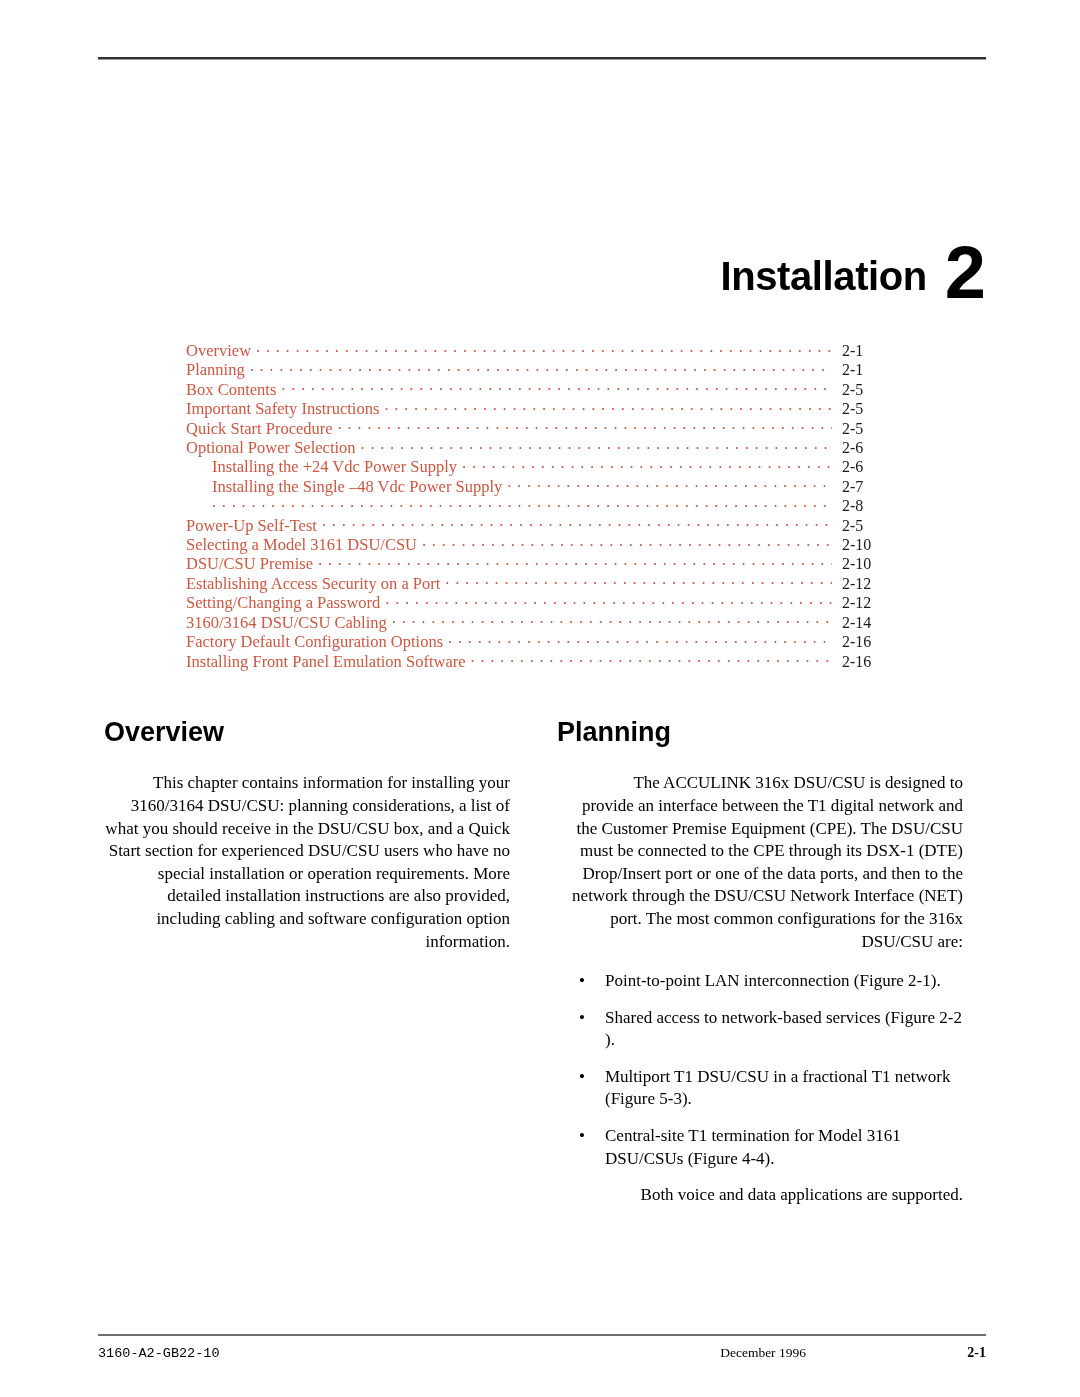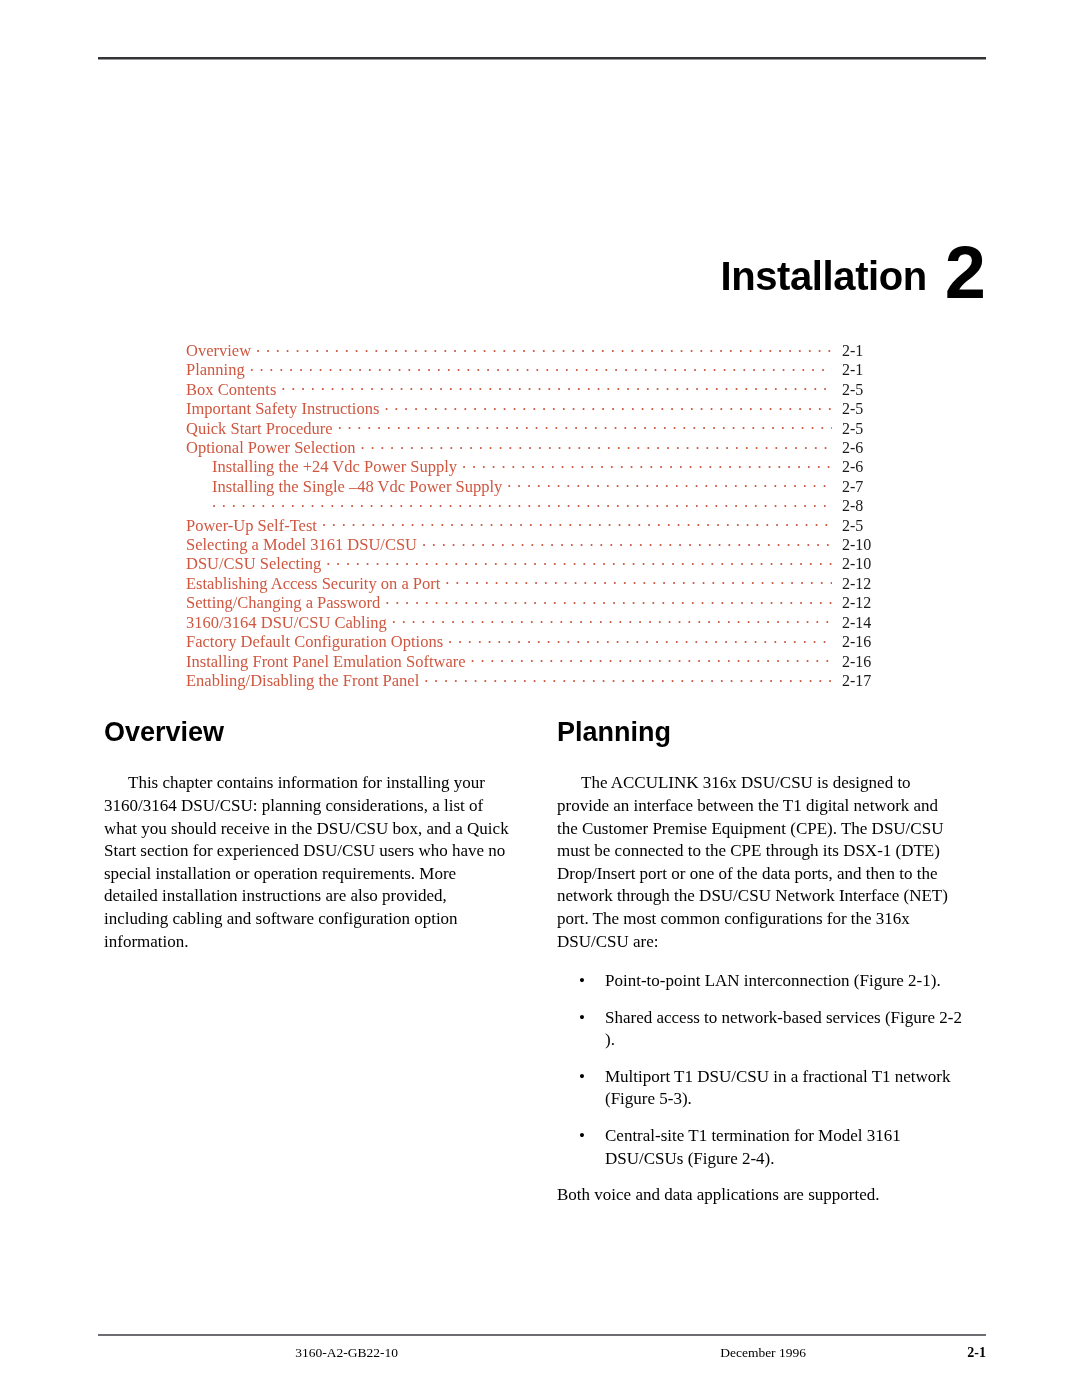--- a/index.html
+++ b/index.html
@@ -133,21 +133,21 @@
     font-size: 27px;
     line-height: 1.05;
     color: #000;
     margin: 0 0 26px 0;
   }
 
   p.body {
     margin: 0 0 17px 0;
     font-size: 17px;
     line-height: 22.6px;
-    text-align: left;
+    text-align: right;
     color: #000;
   }
   p.body.indent {
     text-indent: 24px;
   }
   .italic {
     font-style: italic;
   }
 
   ul.bullets {
@@ -184,21 +184,22 @@
     left: 98px;
     top: 1345px;
     width: 888px;
     display: flex;
     align-items: baseline;
     font-size: 13.5px;
   }
   .footer-doc-id {
     flex: 0 0 auto;
     width: 300px;
-    text-align: right;
+    text-align: left;
+    font-family: Liberation Mono, monospace;
   }
   .footer-date {
     flex: 1 1 auto;
     text-align: right;
     padding-right: 60px;
   }
   .footer-page {
     flex: 0 0 auto;
     width: 120px;
     text-align: right;
@@ -267,21 +268,21 @@
         <span class="toc-label">Power-Up Self-Test</span>
         <span class="toc-leader"></span>
         <span class="toc-page">2-5</span>
       </div>
       <div class="toc-entry">
         <span class="toc-label">Selecting a Model 3161 DSU/CSU</span>
         <span class="toc-leader"></span>
         <span class="toc-page">2-10</span>
       </div>
       <div class="toc-entry">
-        <span class="toc-label">DSU/CSU Selecting</span>
+        <span class="toc-label">DSU/CSU Premise</span>
         <span class="toc-leader"></span>
         <span class="toc-page">2-10</span>
       </div>
       <div class="toc-entry">
         <span class="toc-label">Establishing Access Security on a Port</span>
         <span class="toc-leader"></span>
         <span class="toc-page">2-12</span>
       </div>
       <div class="toc-entry">
         <span class="toc-label">Setting/Changing a Password</span>
@@ -295,43 +296,38 @@
       </div>
       <div class="toc-entry">
         <span class="toc-label">Factory Default Configuration Options</span>
         <span class="toc-leader"></span>
         <span class="toc-page">2-16</span>
       </div>
       <div class="toc-entry">
         <span class="toc-label">Installing Front Panel Emulation Software</span>
         <span class="toc-leader"></span>
         <span class="toc-page">2-16</span>
-      </div>
-      <div class="toc-entry">
-        <span class="toc-label">Enabling/Disabling the Front Panel</span>
-        <span class="toc-leader"></span>
-        <span class="toc-page">2-17</span>
       </div>
     </div>
 
   <div class="columns">
 
     <div class="col col-left">
       <h2 class="section-heading">Overview</h2>
       <p class="body indent">This chapter contains information for installing your 3160/3164 DSU/CSU: planning considerations, a list of what you should receive in the DSU/CSU box, and a Quick Start section for experienced DSU/CSU users who have no special installation or operation requirements. More detailed installation instructions are also provided, including cabling and software configuration option information.</p>
     </div>
 
     <div class="col col-right">
       <h2 class="section-heading">Planning</h2>
       <p class="body indent">The ACCULINK 316x DSU/CSU is designed to provide an interface between the T1 digital network and the Customer Premise Equipment (CPE). The DSU/CSU must be connected to the CPE through its DSX-1 (DTE) Drop/Insert port or one of the data ports, and then to the network through the DSU/CSU Network Interface (NET) port. The most common configurations for the 316x DSU/CSU are:</p>
       <ul class="bullets" id="planning-bullets">
           <li><span class="bullet-dot">•</span><span>Point-to-point LAN interconnection (Figure 2-1).</span></li>
           <li><span class="bullet-dot">•</span><span>Shared access to network-based services (Figure 2-2 ).</span></li>
           <li><span class="bullet-dot">•</span><span>Multiport T1 DSU/CSU in a fractional T1 network (Figure 5-3).</span></li>
-          <li><span class="bullet-dot">•</span><span>Central-site T1 termination for Model 3161 DSU/CSUs (Figure 2-4).</span></li>
+          <li><span class="bullet-dot">•</span><span>Central-site T1 termination for Model 3161 DSU/CSUs (Figure 4-4).</span></li>
         </ul>
       <p class="body">Both voice and data applications are supported.</p>
     </div>
 
   </div>
 
   <div class="footer-rule"></div>
   <div class="footer">
     <span class="footer-doc-id">3160-A2-GB22-10</span>
     <span class="footer-date">December 1996</span>

